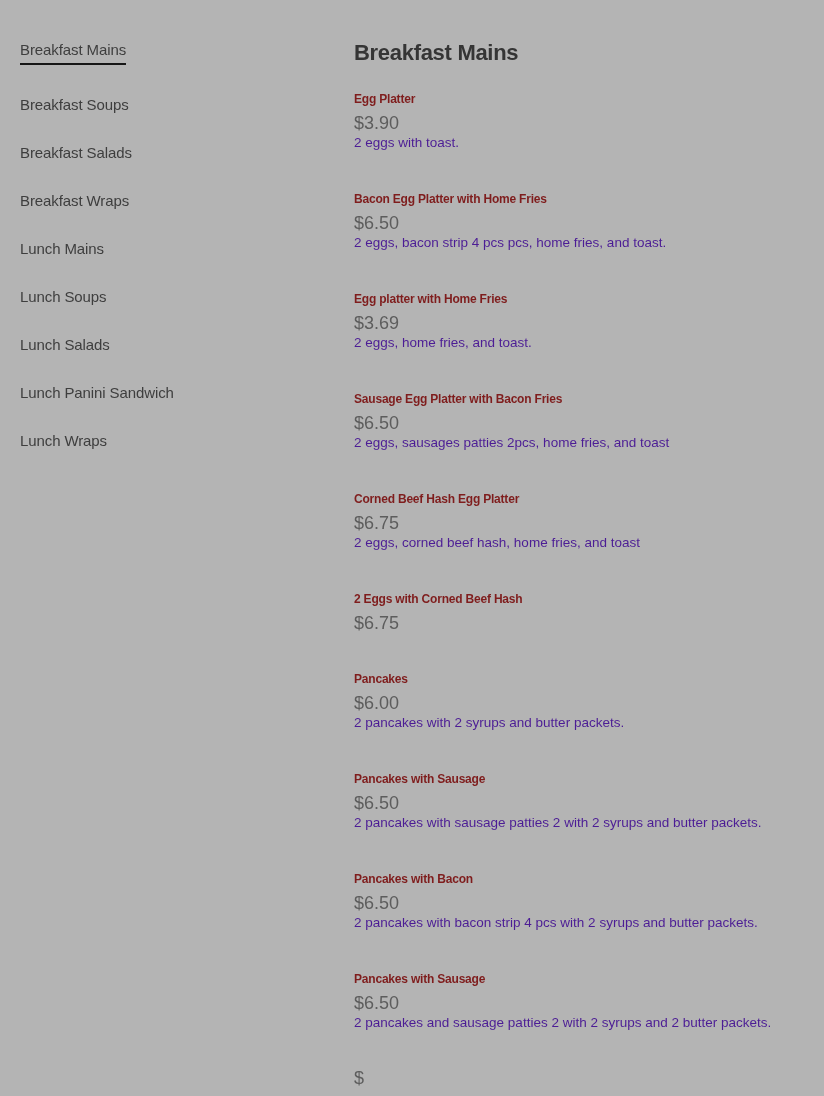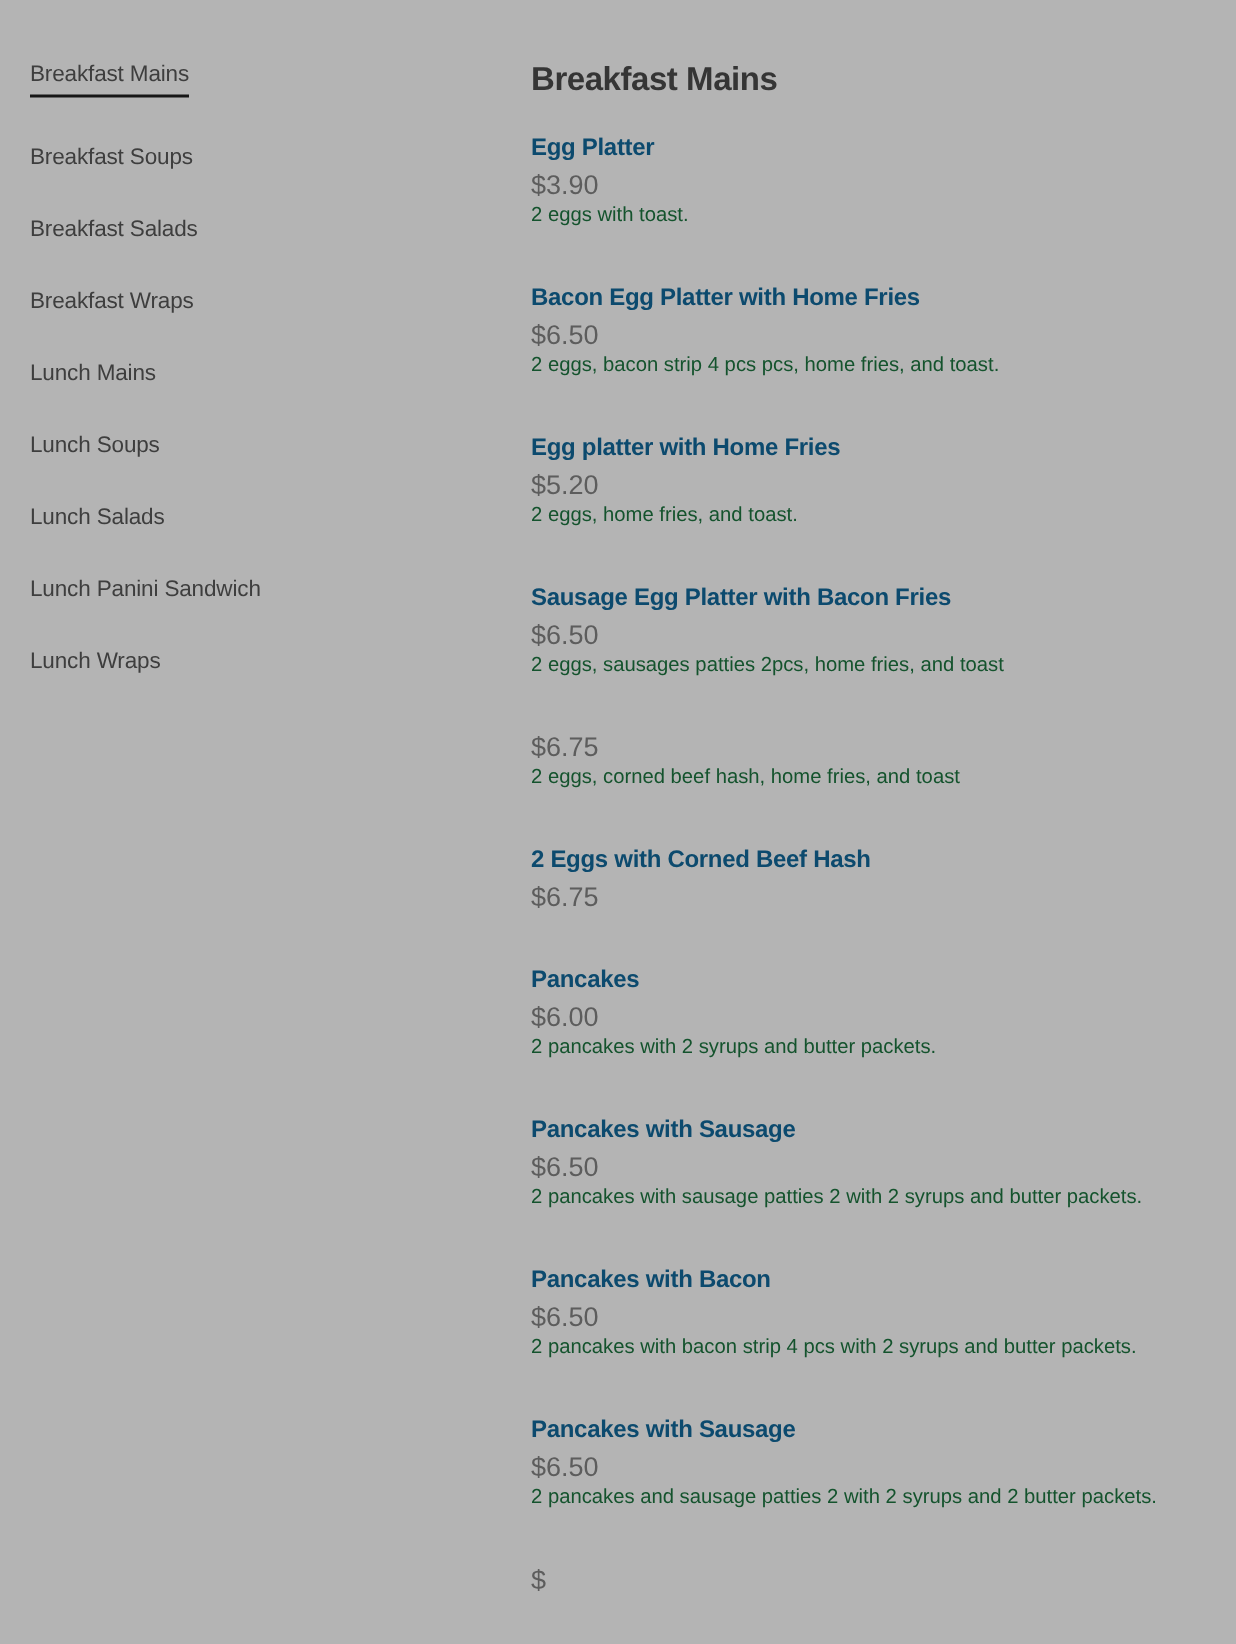--- a/index.html
+++ b/index.html
@@ -43,39 +43,39 @@
   .section-title {
     font-size: 22px;
     line-height: 26px;
     font-weight: 700;
     letter-spacing: -0.3px;
     color: #353535;
     margin-bottom: 24px;
   }
   .menu-item { margin-bottom: 39px; }
   .menu-item h3 {
-    font-size: 16px;
+    font-size: 12px;
     line-height: 18px;
     font-weight: 600;
     letter-spacing: -0.2px;
-    color: #0c4a6e;
+    color: #7f1d1d;
     margin-bottom: 7px;
   }
   .menu-item .price {
     font-size: 18px;
     line-height: 16px;
     font-weight: 400;
     color: #5d5d5d;
     margin-bottom: 4px;
   }
   .menu-item .desc {
     font-size: 13.5px;
     line-height: 16px;
     font-weight: 400;
-    color: #14532d;
+    color: #4c1d95;
   }
 </style>
 </head>
 <body>
 
 <div class="layout">
 
   <nav class="sidebar">
   <div class="nav-item active">
     <span>Breakfast Mains</span>
@@ -125,31 +125,32 @@
   </div>
 
   <div class="menu-item">
     <h3>Bacon Egg Platter with Home Fries</h3>
     <div class="price">$6.50</div>
     <div class="desc">2 eggs, bacon strip 4 pcs pcs, home fries, and toast.</div>
   </div>
 
   <div class="menu-item">
     <h3>Egg platter with Home Fries</h3>
-    <div class="price">$5.20</div>
+    <div class="price">$3.69</div>
     <div class="desc">2 eggs, home fries, and toast.</div>
   </div>
 
   <div class="menu-item">
     <h3>Sausage Egg Platter with Bacon Fries</h3>
     <div class="price">$6.50</div>
     <div class="desc">2 eggs, sausages patties 2pcs, home fries, and toast</div>
   </div>
 
   <div class="menu-item">
+    <h3>Corned Beef Hash Egg Platter</h3>
     <div class="price">$6.75</div>
     <div class="desc">2 eggs, corned beef hash, home fries, and toast</div>
   </div>
 
   <div class="menu-item">
     <h3>2 Eggs with Corned Beef Hash</h3>
     <div class="price">$6.75</div>
 
   </div>
 

